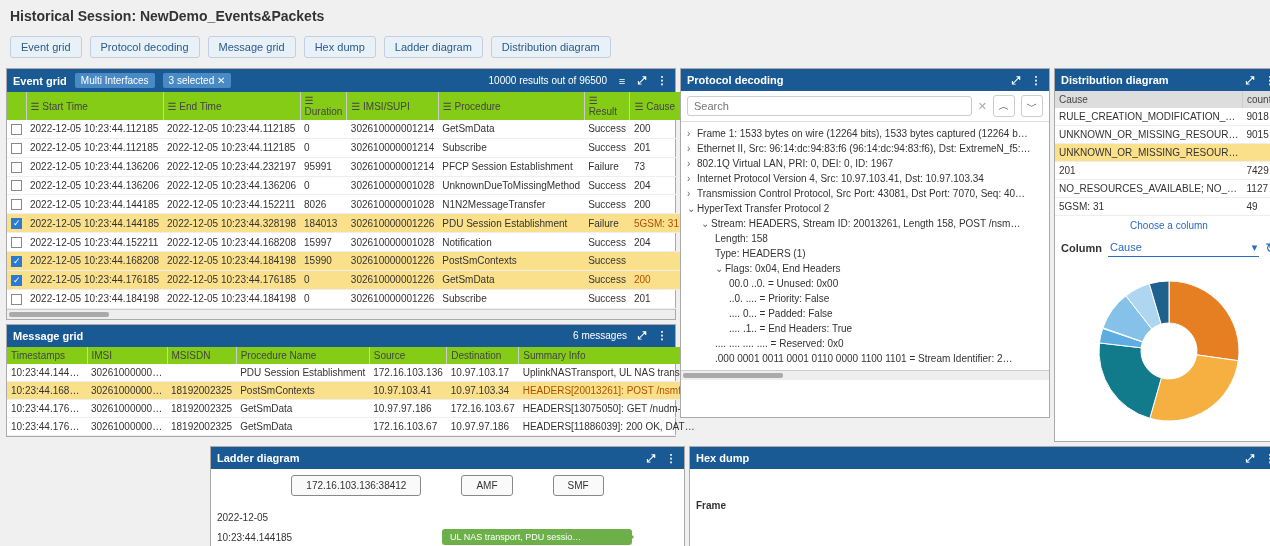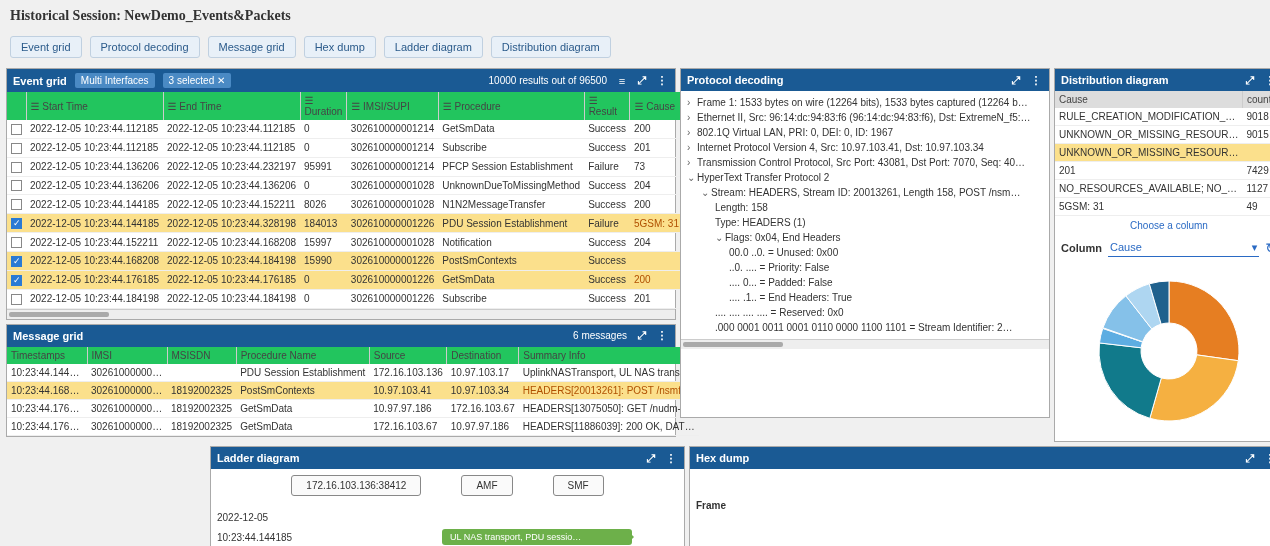--- a/index.html
+++ b/index.html
@@ -1,29 +1,29 @@
 <!DOCTYPE html>
 <html><head>
 <meta charset="utf-8">
 <style>
 * { margin:0; padding:0; box-sizing:border-box; font-family:Arial,sans-serif; }
 body { background:#f0f0f0; font-size:11px; color:#333; width:1270px; }
-.header { padding:8px 10px; font-size:14px; font-weight:bold;font-family:Liberation Serif, serif; }
+.header { padding:8px 10px; font-size:14px; font-weight:bold; }
 .tabs { padding:4px 10px 10px; display:flex; gap:8px; }
 .tab { background:#e8f0f8; border:1px solid #c0d0e0; padding:4px 10px; border-radius:3px; color:#2a5a8a; cursor:pointer; font-size:11px; }
 .layout { display:grid; grid-template-columns:670px 370px 230px; gap:4px; padding:0 6px; }
 .panel { border:1px solid #aaa; background:#fff; margin-bottom:4px; }
 .panel-head { background:#1a5a94; color:#fff; padding:4px 6px; display:flex; align-items:center; font-size:11px; font-weight:bold; }
 .panel-head .title { flex:0 0 auto; }
 .panel-head .spacer { flex:1; }
 .badge { background:#4a8ac4; padding:2px 6px; border-radius:2px; margin-left:8px; font-size:10px; font-weight:normal; }
 .panel-head .icons { display:flex; gap:6px; }
 .panel-head .hicon { width:14px; height:14px; display:flex; align-items:center; justify-content:center; cursor:pointer; }
 table { width:100%; border-collapse:collapse; font-size:10px; }
-th { background:#22c55e; text-align:left; padding:3px 4px; font-weight:normal; color:#444; border-right:1px solid #ccc; }
+th { background:#84cc16; text-align:left; padding:3px 4px; font-weight:normal; color:#444; border-right:1px solid #ccc; }
 td { padding:3px 4px; border-bottom:1px solid #eee; white-space:nowrap; overflow:hidden; text-overflow:ellipsis; }
 tr.sel { background:#fbe08c; }
 tr.sel td:last-child { color:#b05000; }
 .chk { display:inline-block; width:11px; height:11px; border:1px solid #888; vertical-align:middle; background:#fff; }
 .chk.on { background:#2a7ad4; border-color:#2a7ad4; position:relative; }
 .chk.on::after { content:"✓"; color:#fff; font-size:9px; position:absolute; top:-1px; left:1px; }
 .search-row { display:flex; align-items:center; gap:6px; padding:4px 6px; border-bottom:1px solid #ddd; }
 .search-row input { flex:1; border:1px solid #ccc; padding:3px 6px; font-size:11px; border-radius:3px; color:#aaa; }
 .sqbtn { width:22px; height:22px; border:1px solid #ccc; border-radius:3px; display:flex; align-items:center; justify-content:center; cursor:pointer; }
 .tree { padding:4px 6px; font-size:10px; line-height:1.5; max-height:300px; overflow:hidden; }
@@ -271,20 +271,26 @@
   <div>
     <div class="panel" style="height:350px;">
       <div class="panel-head">
         <span class="title">Protocol decoding</span>
         <span class="spacer"></span>
         <span class="icons">
           <span class="hicon">⤢</span>
           <span class="hicon">⋮</span>
         </span>
       </div>
+      <div class="search-row">
+        <input placeholder="Search" style="">
+        <span style="color:#aaa;cursor:pointer;">✕</span>
+        <span class="sqbtn">︿</span>
+        <span class="sqbtn">﹀</span>
+      </div>
       <div class="tree" id="proto-tree">
           <div class="t0"><span class="caret "></span>Frame 1: 1533 bytes on wire (12264 bits), 1533 bytes captured (12264 b…</div>
           <div class="t0"><span class="caret "></span>Ethernet II, Src: 96:14:dc:94:83:f6 (96:14:dc:94:83:f6), Dst: ExtremeN_f5:…</div>
           <div class="t0"><span class="caret "></span>802.1Q Virtual LAN, PRI: 0, DEI: 0, ID: 1967</div>
           <div class="t0"><span class="caret "></span>Internet Protocol Version 4, Src: 10.97.103.41, Dst: 10.97.103.34</div>
           <div class="t0"><span class="caret "></span>Transmission Control Protocol, Src Port: 43081, Dst Port: 7070, Seq: 40…</div>
           <div class="t0"><span class="caret open"></span>HyperText Transfer Protocol 2</div>
           <div class="t1"><span class="caret open"></span>Stream: HEADERS, Stream ID: 20013261, Length 158, POST /nsm…</div>
           <div class="t2">Length: 158</div>
           <div class="t2">Type: HEADERS (1)</div>

